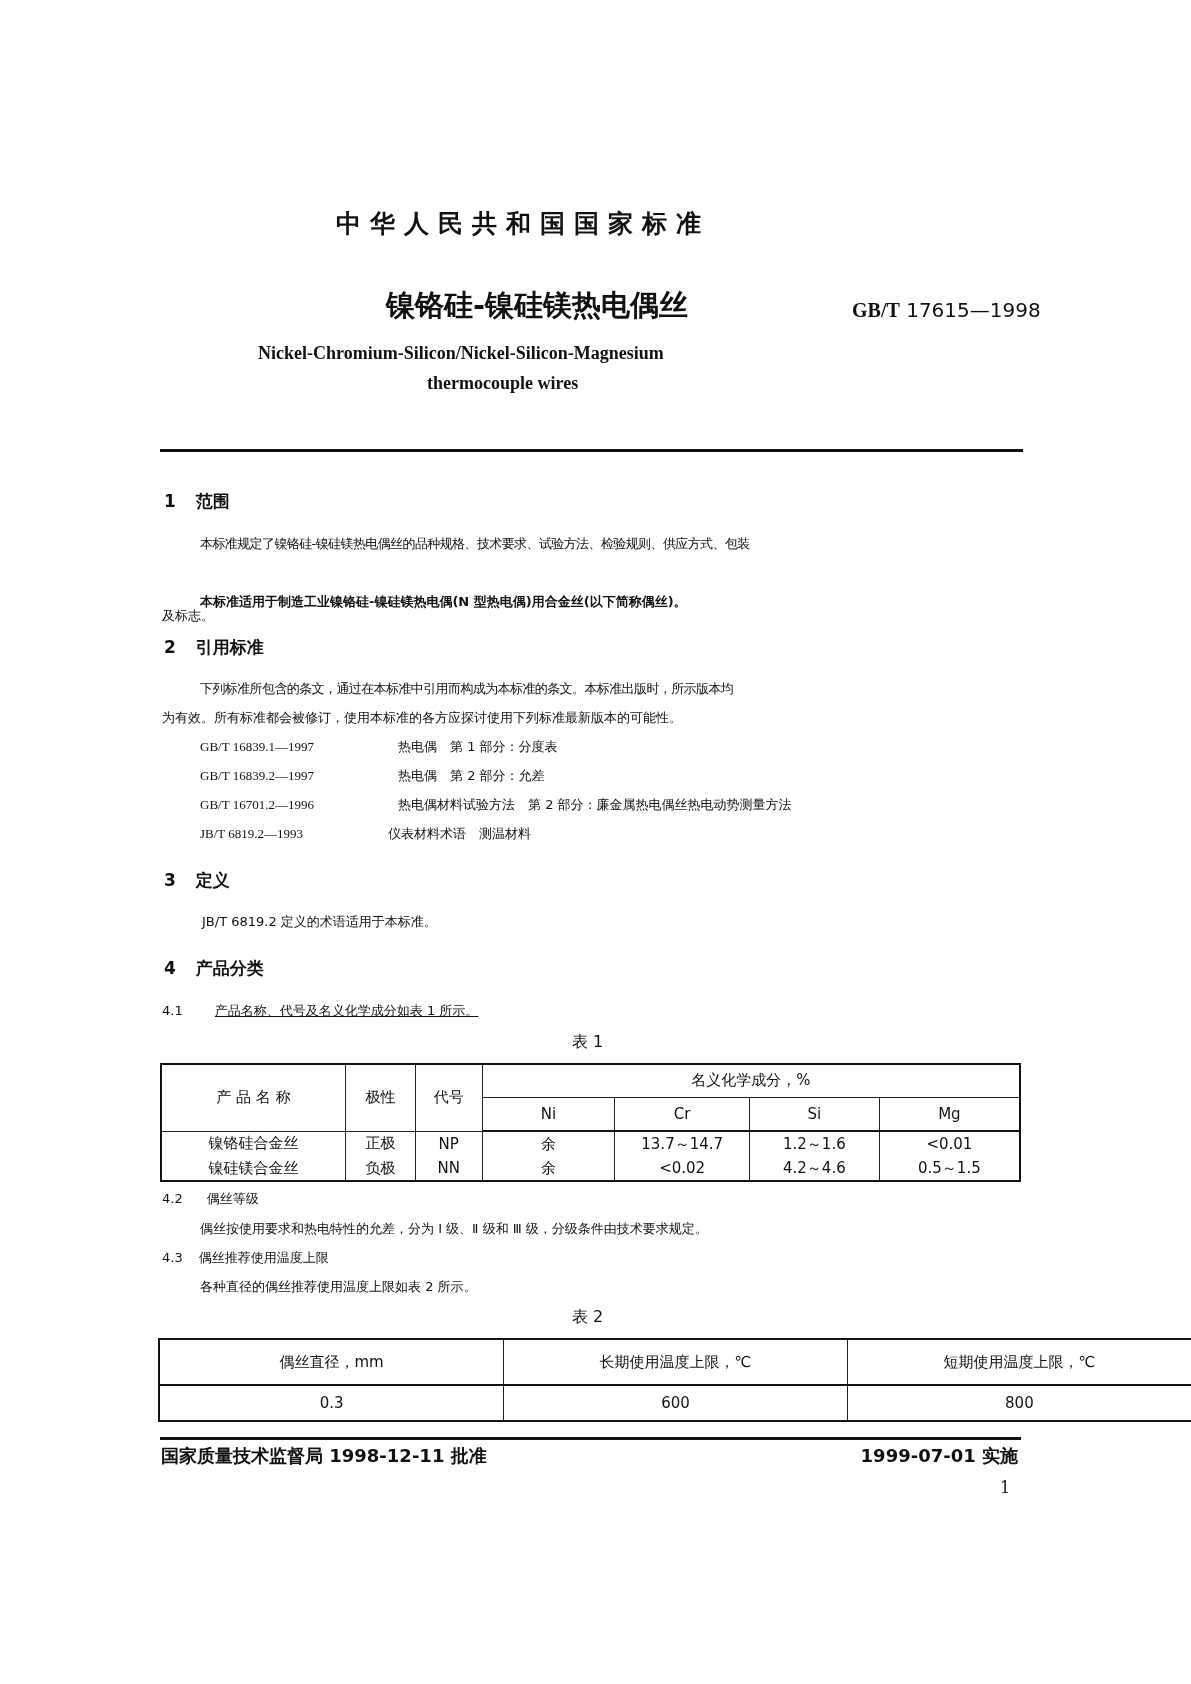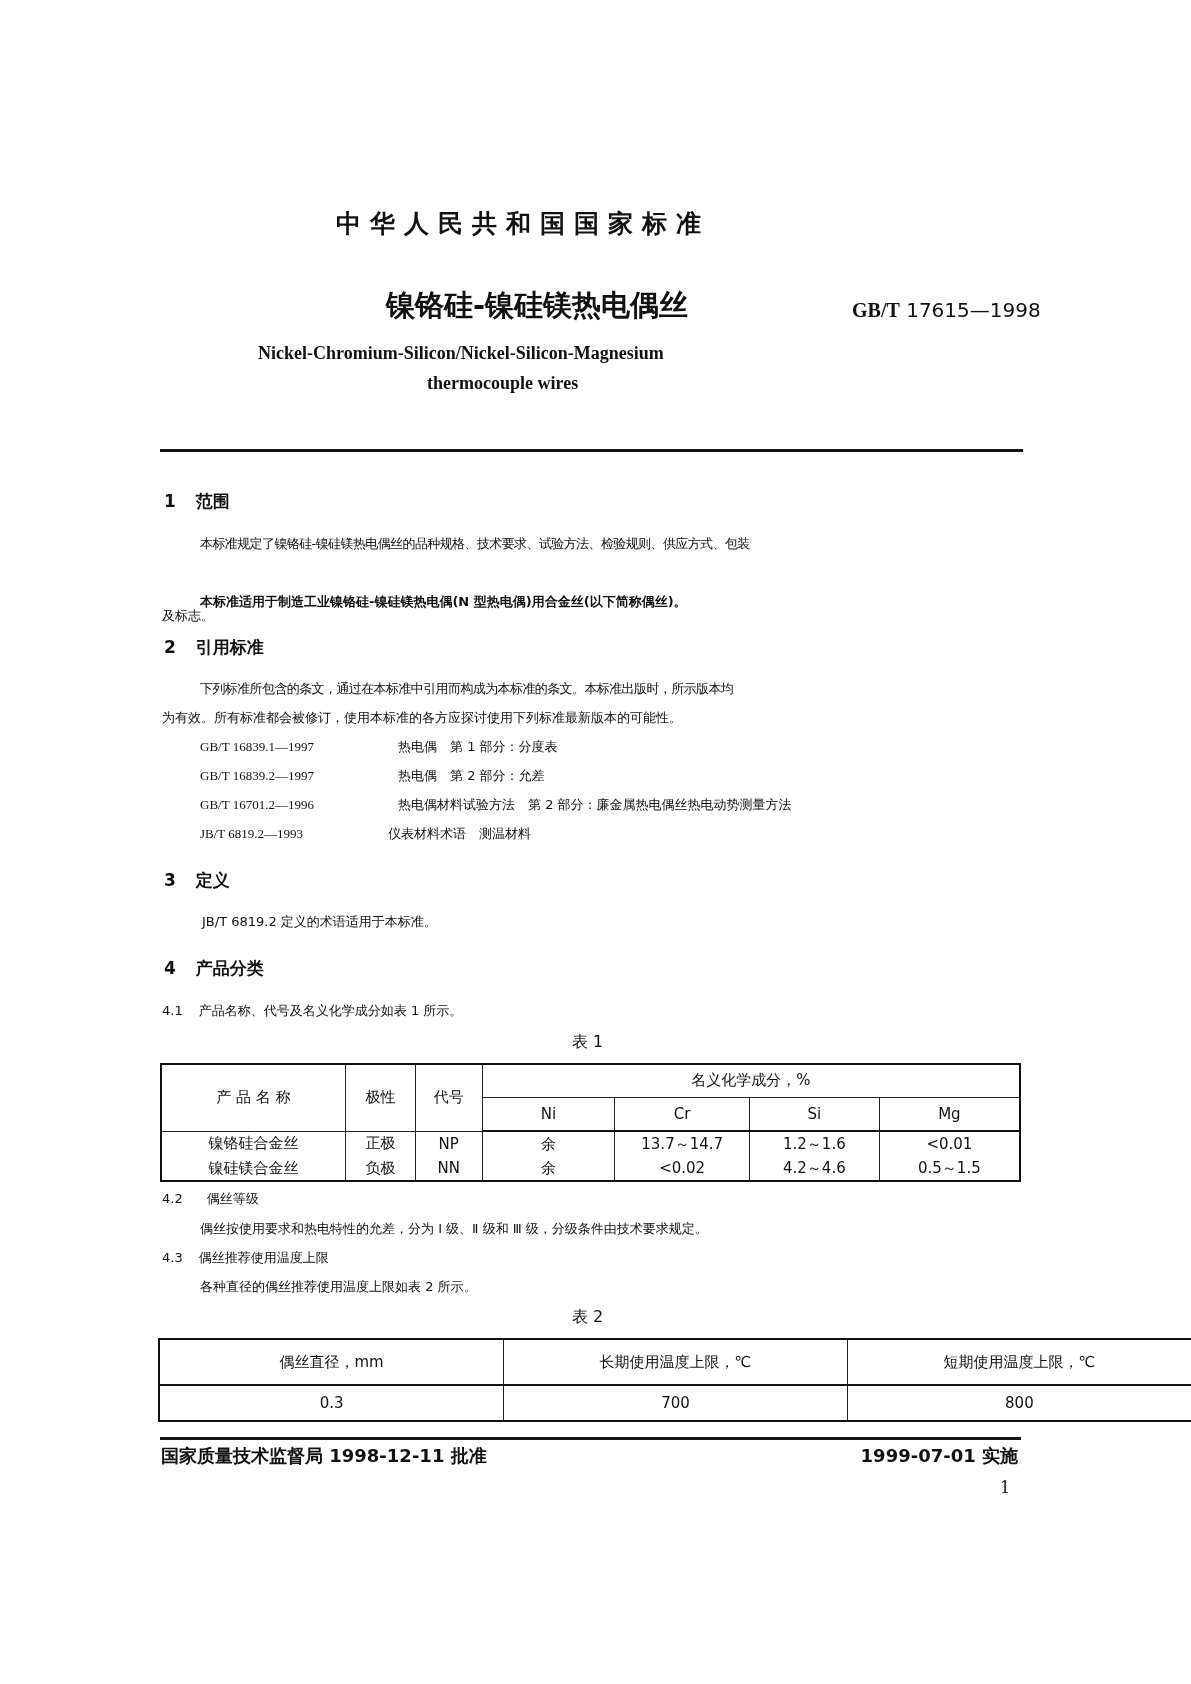--- a/index.html
+++ b/index.html
@@ -69,21 +69,21 @@
   <span style="margin-left:14px;">定义</span>
 </div>
 <div class="abs body-text" style="left:202px; top:913px;">JB/T 6819.2 定义的术语适用于本标准。</div>
 
 <div class="abs heading" style="left:164px; top:957px;">
   <span>4</span>
   <span style="margin-left:14px;">产品分类</span>
 </div>
 <div class="abs body-text" style="left:162px; top:1002px;">
   <span>4.1</span>
-  <span style="margin-left:12px;">产品名称、代号及名义化学成分如表 1 所示。</span>
+  <span style="margin-left:28px;text-decoration:underline;">产品名称、代号及名义化学成分如表 1 所示。</span>
 </div>
 
 <div class="abs body-text" style="left:572px; top:1032px; font-size:16px;">表 1</div>
 
 <table class="t" style="left:160px; top:1063px; width:861px; height:118px;">
   <colgroup>
     <col style="width:185px">
       <col style="width:70px">
       <col style="width:67px">
     <col style="width:133px">
@@ -146,21 +146,21 @@
       <col style="width:288px">
     </colgroup>
   <tbody>
       <tr class="head-sep" style="height:32px;">
     <td>偶丝直径，mm</td>
     <td>长期使用温度上限，℃</td>
     <td>短期使用温度上限，℃</td>
   </tr>
   <tr style="height:25px;">
     <td class="nob-bottom">0.3</td>
-    <td class="nob-bottom">700</td>
+    <td class="nob-bottom">600</td>
     <td class="nob-bottom">800</td>
   </tr>
 </tbody>
   </table>
 
 <div class="rule" style="left:160px; top:1437px; width:861px; height:3px;"></div>
 <div class="abs sans-bold" style="left:161px; top:1444px; font-size:18px;">国家质量技术监督局 1998-12-11 批准</div>
 <div class="abs sans-bold" style="right:173px; top:1444px; font-size:18px;">1999-07-01 实施</div>
 <div class="abs" style="left:1000px; top:1478px; font-size:16px;">1</div>
 

